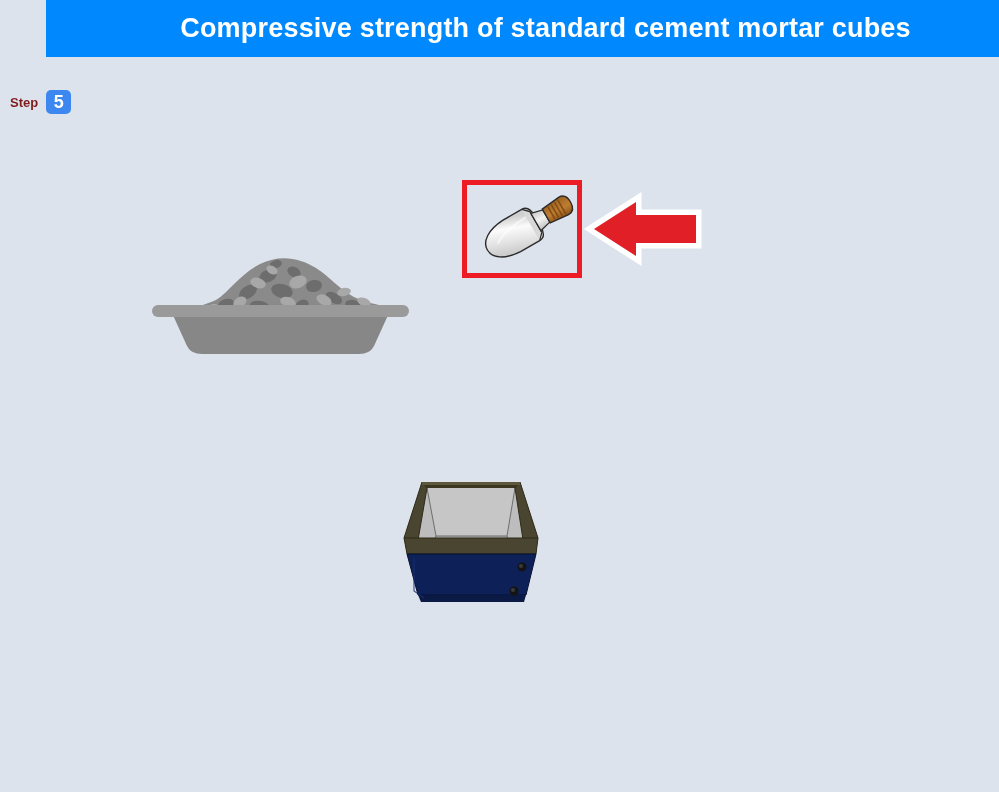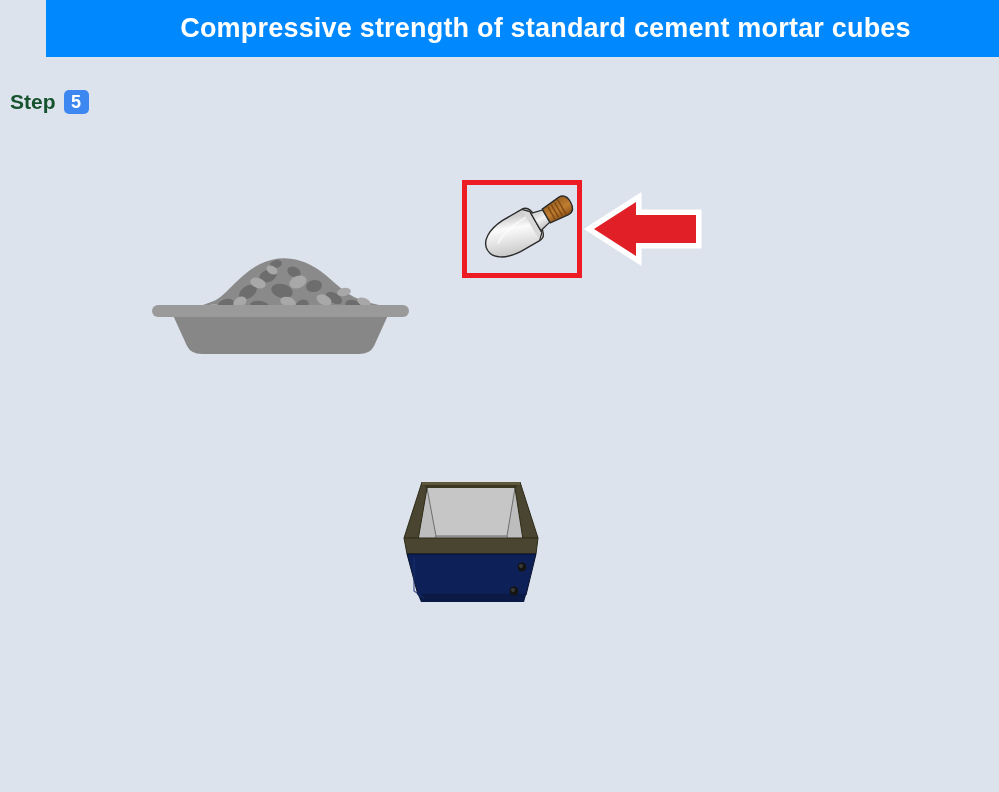--- a/index.html
+++ b/index.html
@@ -40,23 +40,23 @@
   
   #step-line {
     position: absolute;
     left: 10px;
     top: 88px;
     display: flex;
     align-items: center;
     height: 28px;
   }
   #step-word {
-    font-size: 21px;
+    font-size: 13px;
     font-weight: bold;
-    color: #14532d;
+    color: #7f1d1d;
     font-family: "Liberation Sans", sans-serif;
   }
   #step-badge {
     margin-left: 8px;
     margin-right: 8px;
     width: 25px;
     height: 24px;
     border-radius: 5px;
     background: #3d87f0;
     color: #ffffff;

